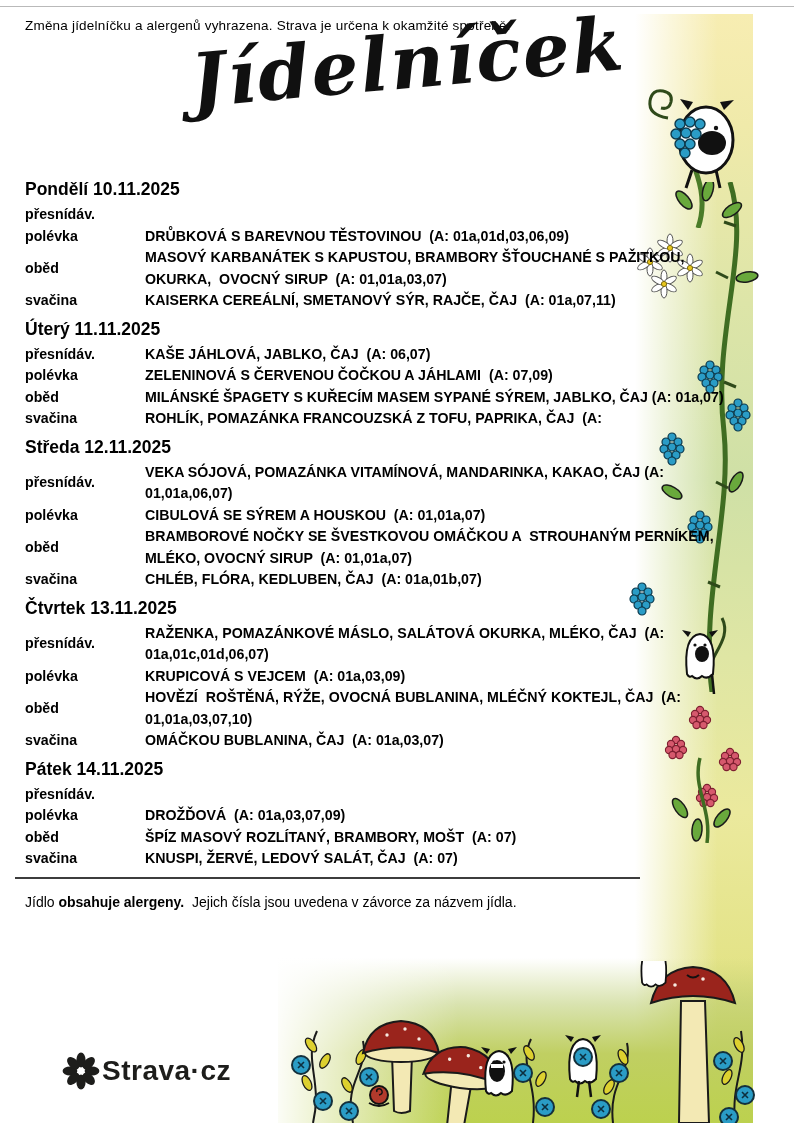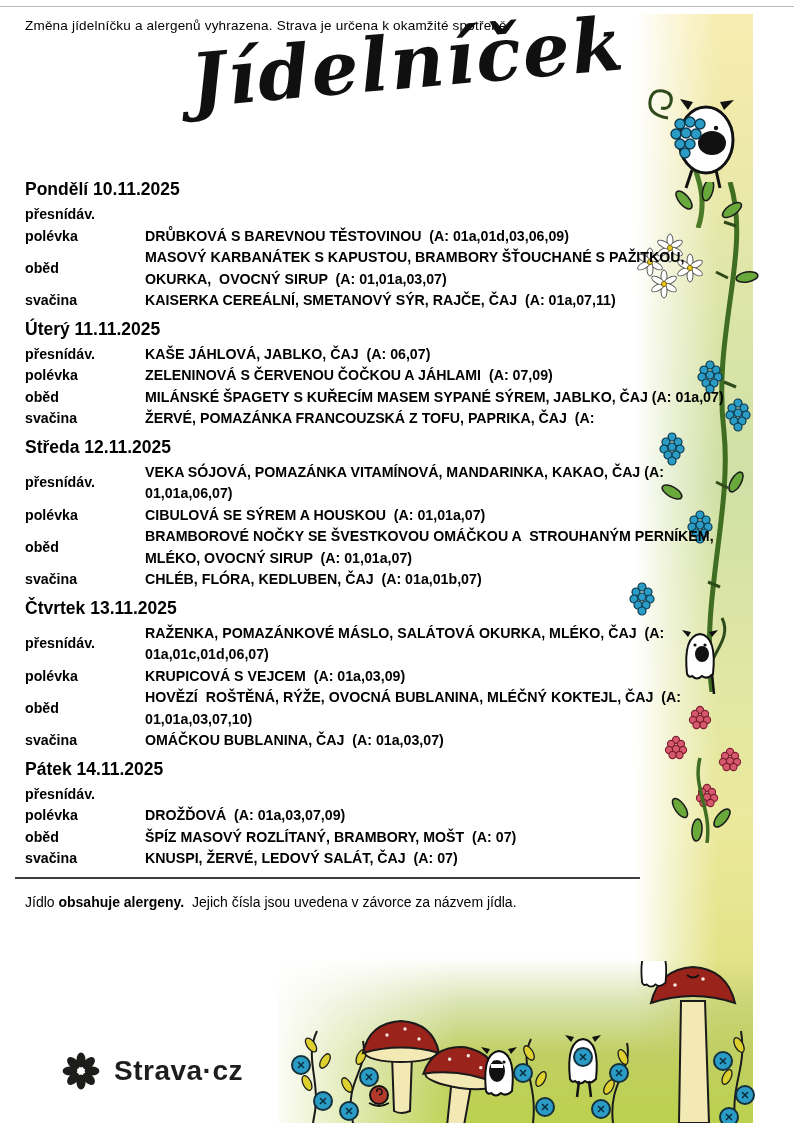--- a/index.html
+++ b/index.html
@@ -40,21 +40,21 @@
   .days{margin-top:28px;}
   .day{margin-top:7px;}
   .day-heading{font-weight:bold;font-size:17.5px;margin:5px 0 4px 0;}
   .menu-row{display:flex;align-items:center;}
   .meal-label{width:120px;flex:0 0 120px;font-weight:bold;font-size:14.2px;line-height:21.5px;}
   .meal-text{width:583px;font-weight:bold;font-size:14.2px;line-height:21.5px;white-space:pre-wrap;}
   .divider{width:625px;margin:7px 0 0 -10px;border-top:2px solid #3c3c3c;}
   .note{margin-top:15px;font-size:14px;white-space:pre-wrap;}
   .note b{font-weight:bold;}
   
-  .logo{position:absolute;left:62px;top:1052px;z-index:2;display:flex;align-items:center;gap:14px;}
+  .logo{position:absolute;left:62px;top:1052px;z-index:2;display:flex;align-items:center;gap:2px;}
   .logo-text{font-weight:bold;font-size:28px;color:#1d1d1b;letter-spacing:.5px;}
 </style>
 </head>
 <body>
 
 <div class="wash-right"></div>
 <div class="wash-bottom"></div>
 
 <svg width="0" height="0" style="position:absolute" aria-hidden="true">
   <defs>
@@ -276,21 +276,21 @@
       <div class="menu-row">
           <div class="meal-label">polévka</div>
           <div class="meal-text">ZELENINOVÁ S ČERVENOU ČOČKOU A JÁHLAMI  (A: 07,09)</div>
         </div>
       <div class="menu-row">
           <div class="meal-label">oběd</div>
           <div class="meal-text">MILÁNSKÉ ŠPAGETY S KUŘECÍM MASEM SYPANÉ SÝREM, JABLKO, ČAJ (A: 01a,07)</div>
         </div>
       <div class="menu-row">
           <div class="meal-label">svačina</div>
-          <div class="meal-text">ŽERVÉ, POMAZÁNKA FRANCOUZSKÁ Z TOFU, PAPRIKA, ČAJ  (A:</div>
+          <div class="meal-text">ROHLÍK, POMAZÁNKA FRANCOUZSKÁ Z TOFU, PAPRIKA, ČAJ  (A:</div>
         </div>
     </section>
 
     <section class="day">
       <div class="day-heading">Středa 12.11.2025</div>
       <div class="menu-row">
           <div class="meal-label">přesnídáv.</div>
           <div class="meal-text">VEKA SÓJOVÁ, POMAZÁNKA VITAMÍNOVÁ, MANDARINKA, KAKAO, ČAJ (A: 01,01a,06,07)</div>
         </div>
       <div class="menu-row">

